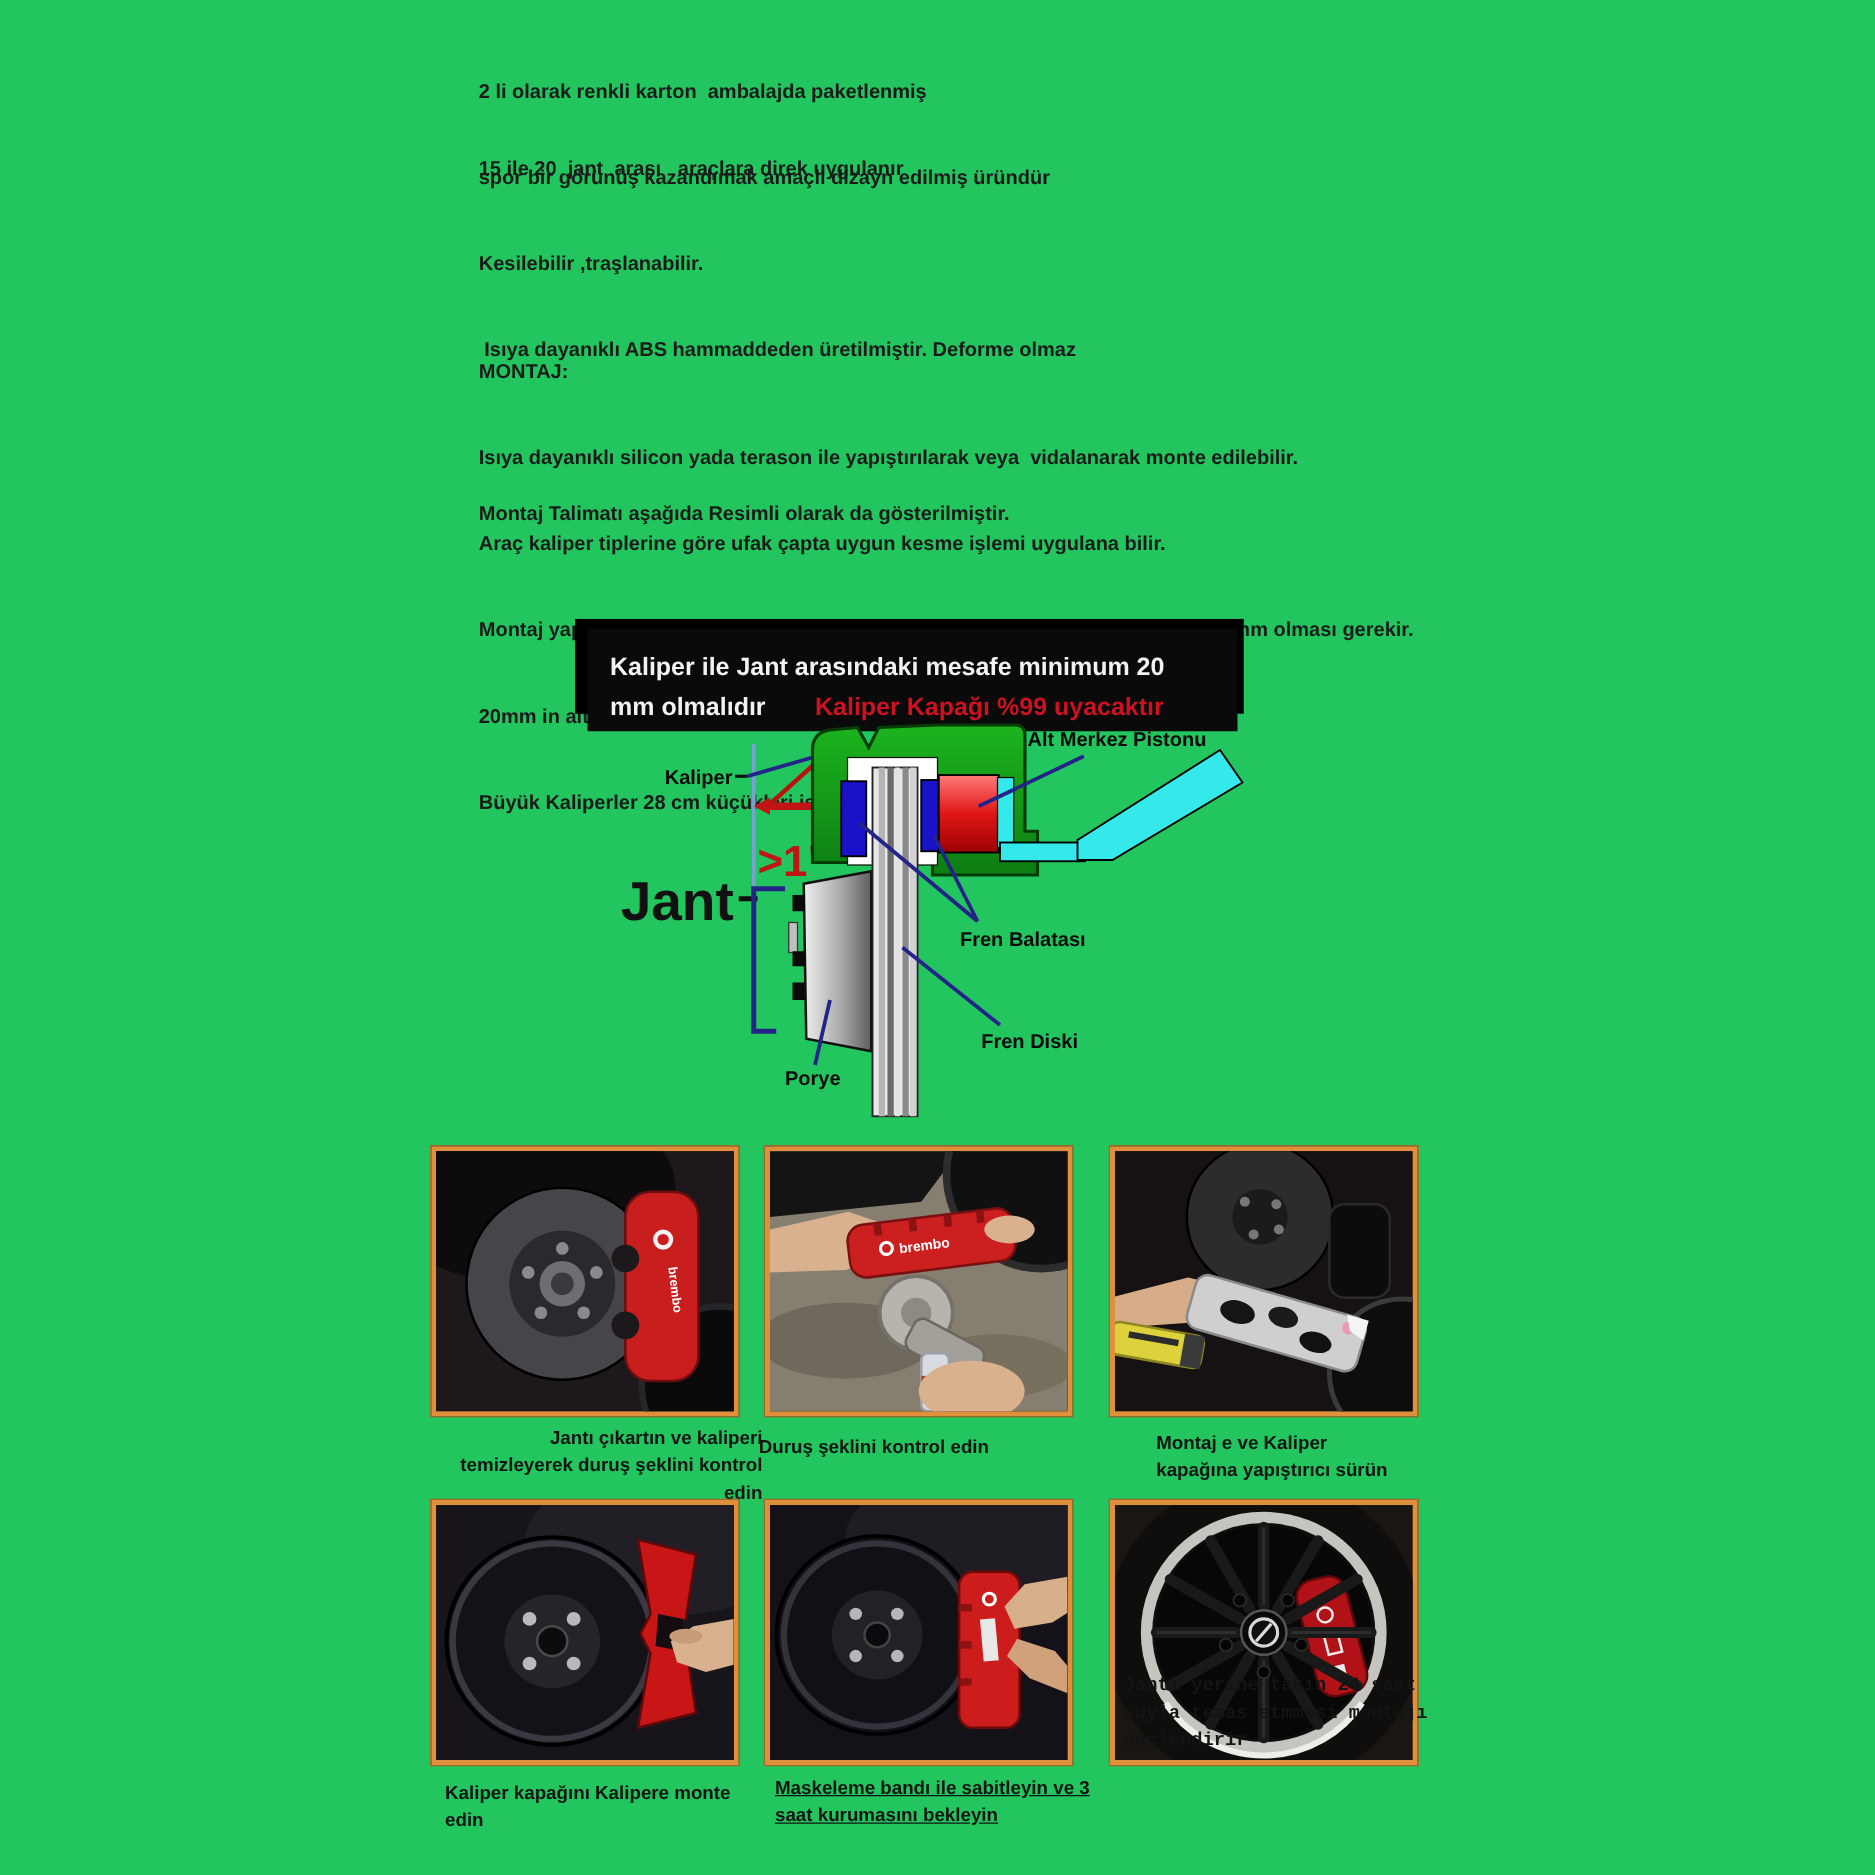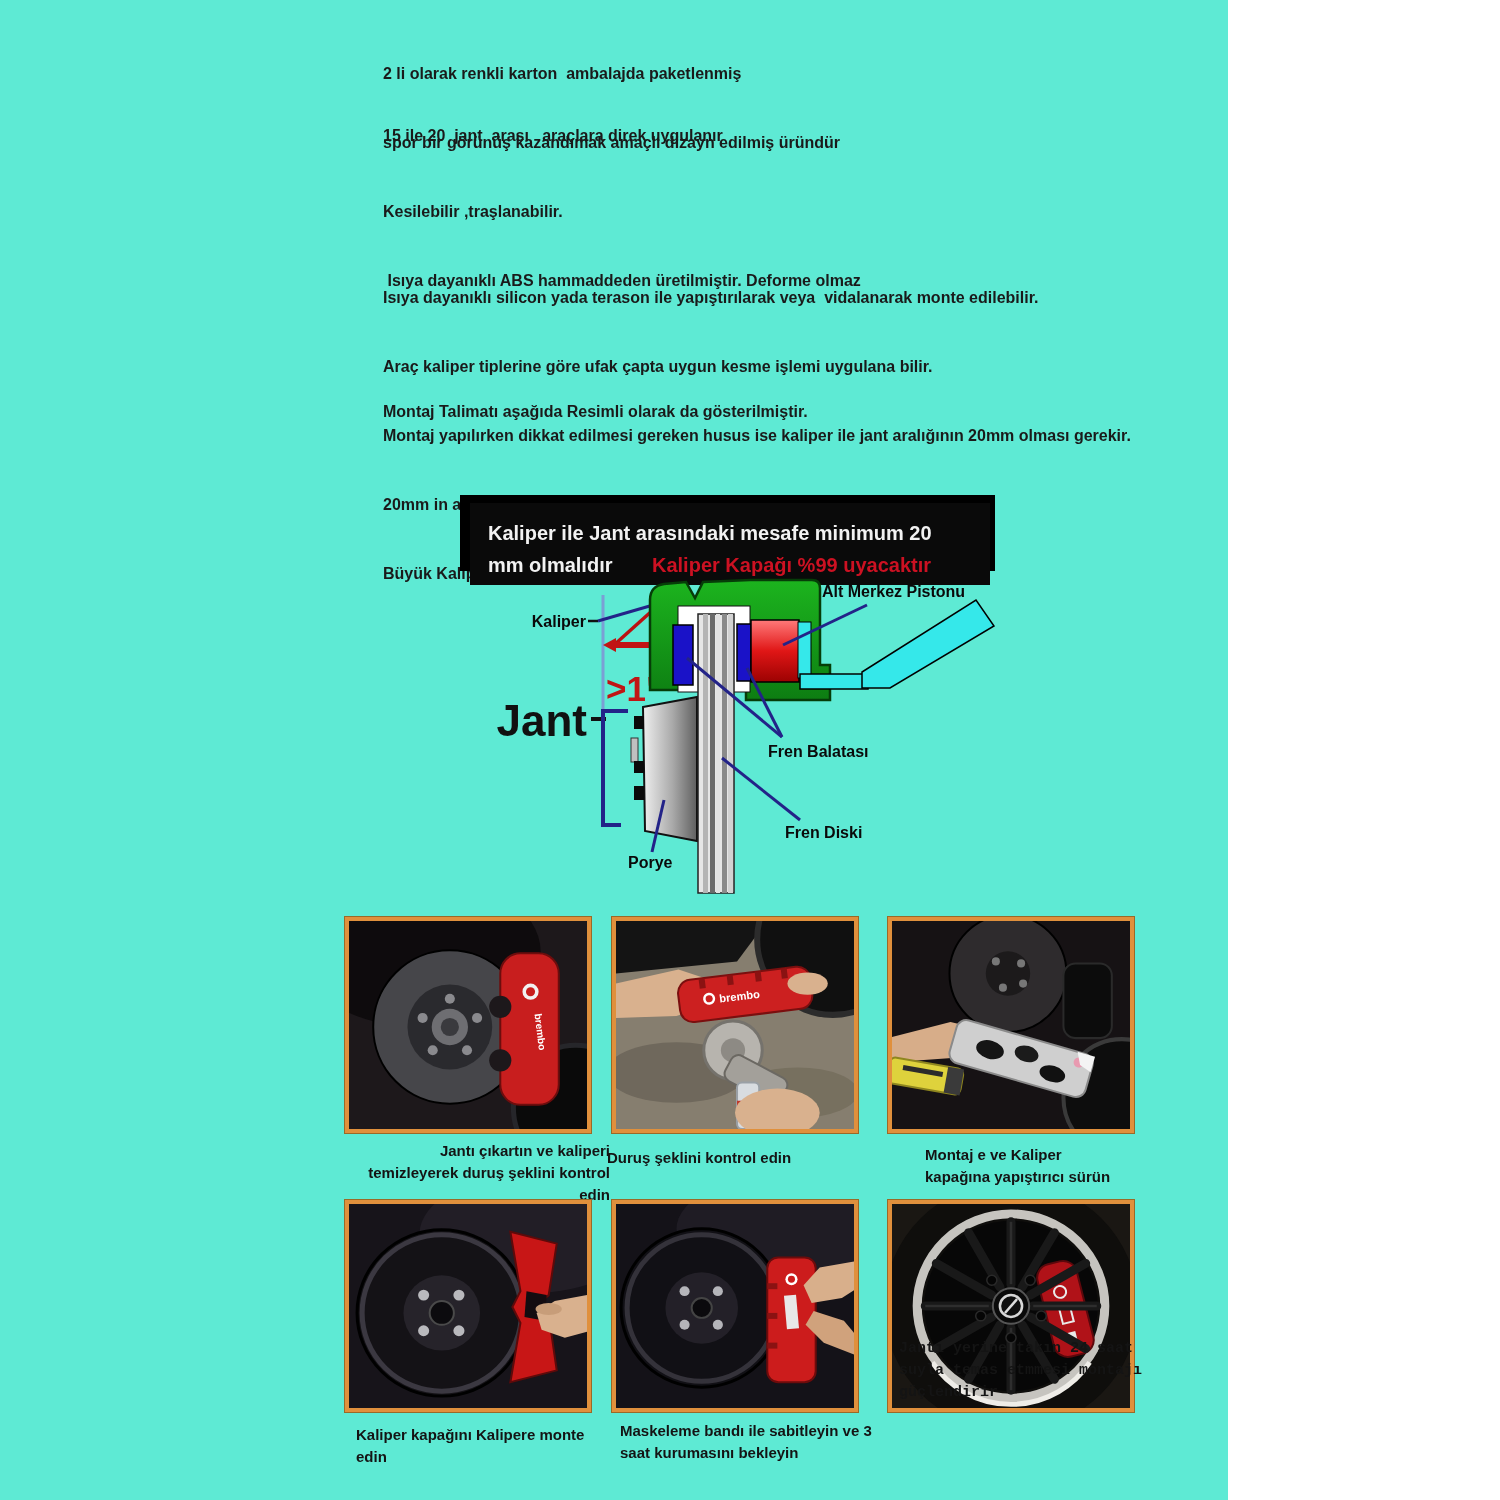--- a/index.html
+++ b/index.html
@@ -1,16 +1,16 @@
 <!DOCTYPE html>
 <html><head>
 <meta charset="utf-8">
 <style>
   html,body{margin:0;padding:0;background:#ffffff;}
-  #page{position:relative;width:1228px;height:1500px;background:#5eead4;overflow:hidden;
+  #page{position:relative;width:1500px;height:1500px;background:#22c55e;overflow:hidden;
         font-family:"Liberation Sans",sans-serif;color:#141414;}
   .tx{position:absolute;font-weight:bold;font-size:16px;line-height:23px;color:#1a1a1a;
       white-space:pre-wrap;}
   .cap{position:absolute;font-weight:bold;font-size:15px;line-height:22px;color:#141414;}
   .photo{position:absolute;background:#000;border:4px solid #e0903c;outline:1px solid #9a6a28;}
   .photo svg{display:block;width:100%;height:100%;}
   svg text{font-family:"Liberation Sans",sans-serif;}
 </style>
 </head>
 <body>
@@ -19,20 +19,21 @@
 
   <div class="tx" style="left:383px;top:16px;width:640px;">
     <div>2 li olarak renkli karton  ambalajda paketlenmiş</div>
     <div>spor bir görünüş kazandımak amaçlı dizayn edilmiş üründür</div>
     <div>Kesilebilir ,traşlanabilir.</div>
     <div> Isıya dayanıklı ABS hammaddeden üretilmiştir. Deforme olmaz</div>
   </div>
   <div class="tx" style="left:383px;top:124px;width:640px;">15 ile 20  jant  arası   araçlara direk uygulanır</div>
 
   <div class="tx" style="left:383px;top:240px;width:810px;">
+    <div>MONTAJ:</div>
     <div>Isıya dayanıklı silicon yada terason ile yapıştırılarak veya  vidalanarak monte edilebilir.</div>
     <div>Araç kaliper tiplerine göre ufak çapta uygun kesme işlemi uygulana bilir.</div>
     <div>Montaj yapılırken dikkat edilmesi gereken husus ise kaliper ile jant aralığının 20mm olması gerekir.</div>
     <div>20mm in altındaki mesafelerde , Flanş takarak çözebilirsiniz.</div>
     <div>Büyük Kaliperler 28 cm küçükleri ise 23,5 cm dir.</div>
   </div>
   <div class="tx" style="left:383px;top:400px;width:810px;">Montaj Talimatı aşağıda Resimli olarak da gösterilmiştir.</div>
 
   <svg style="position:absolute;left:440px;top:495px;" width="570" height="415" viewBox="0 0 570 415">
     <defs>
@@ -308,16 +309,16 @@
       </g>
       <g>
         <circle cx="118" cy="103" r="18" fill="#0a0a0a" stroke="#555" stroke-width="2"></circle>
         <circle cx="118" cy="103" r="11" fill="#101010" stroke="#d8d8d8" stroke-width="2.5"></circle>
         <line x1="112" y1="110" x2="124" y2="96" stroke="#dddddd" stroke-width="2.5"></line>
       </g>
     </svg>
   </div>
 
   <div class="cap" style="left:356px;top:1424px;width:240px;">Kaliper kapağını Kalipere monte edin</div>
-  <div class="cap" style="left:620px;top:1420px;width:260px;">Maskeleme bandı ile sabitleyin ve 3 saat kurumasını bekleyin</div>
+  <div class="cap" style="left:620px;top:1420px;width:260px;text-decoration:underline;">Maskeleme bandı ile sabitleyin ve 3 saat kurumasını bekleyin</div>
   <div class="cap" style="left:899px;top:1338px;width:250px;font-family:Liberation Mono, monospace;">Jantı yerine takın 24 saat suyla temas etmmesi montajı güçlendirir</div>
 
 </div>
 
 </body></html>

